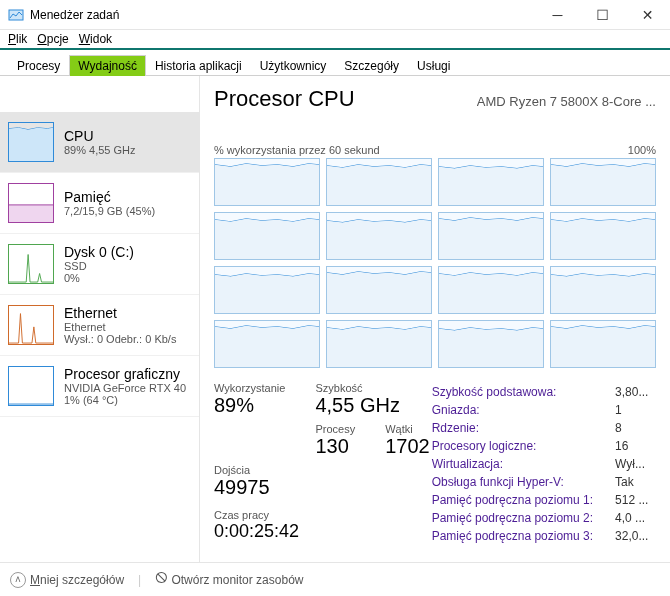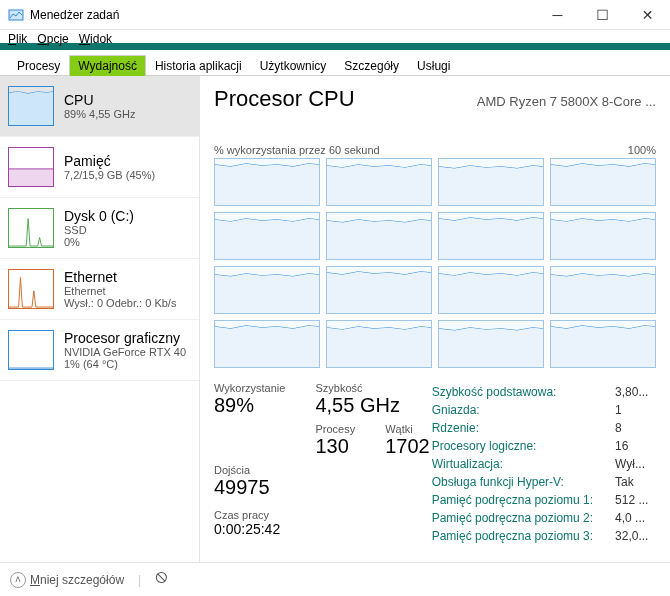--- a/index.html
+++ b/index.html
@@ -2,54 +2,54 @@
 <html><head>
 <meta charset="utf-8">
 <style>
 * { box-sizing: border-box; margin: 0; padding: 0; }
 body { font-family: "Segoe UI", Tahoma, sans-serif; font-size: 12px; background: #fff; width: 670px; height: 596px; overflow: hidden; color: #000; }
 .titlebar { height: 30px; display: flex; align-items: center; padding: 0 0 0 8px; border-bottom: 1px solid #e5e5e5; }
 .titlebar .icon { width: 16px; height: 16px; margin-right: 6px; }
 .titlebar .title { flex: 1; font-size: 12px; }
 .titlebar .controls { display: flex; }
 .titlebar .controls div { width: 45px; height: 30px; display: flex; align-items: center; justify-content: center; font-size: 14px; color: #333; }
-.menubar { height: 20px; padding: 2px 8px; display: flex; gap: 10px; border-bottom: 7px solid #0f766e; }
+.menubar { height: 20px; padding: 2px 8px; display: flex; gap: 10px; border-bottom: 2px solid #0f766e; }
 .menubar span { font-size: 12px; }
 .menubar span u { text-decoration: underline; }
 .tabs { display: flex; padding: 4px 8px 0 8px; border-bottom: 1px solid #d0d0d0; gap: 0; }
 .tab { padding: 3px 8px; font-size: 12px; border: 1px solid transparent; border-bottom: none; position: relative; top: 1px; }
 .tab.active { border-color: #d0d0d0; background: #84cc16; }
 .main { display: flex; height: 500px; }
 .sidebar { width: 200px; border-right: 1px solid #e5e5e5; overflow: hidden; }
 .side-item { display: flex; padding: 10px 8px; gap: 10px; border-bottom: 1px solid #f0f0f0; cursor: default; }
-.side-item.selected { background: #e5e5e5; }
+.side-item.selected { background: #e5e5e5; margin-top: 36px; }
 .side-chart { width: 46px; height: 40px; border: 1px solid; flex-shrink: 0; position: relative; overflow: hidden; }
 .side-chart svg { position: absolute; bottom: 0; left: 0; width: 100%; height: 100%; }
 .side-info { display: flex; flex-direction: column; justify-content: center; }
 .side-info .t { font-size: 14px; }
 .side-info .s { font-size: 11px; color: #555; }
 .content { flex: 1; padding: 10px 14px; overflow: hidden; }
 .header { display: flex; align-items: baseline; justify-content: space-between; margin-bottom: 8px; }
 .header h1 { font-size: 22px; font-weight: 400; }
 .header .model { font-size: 13px; color: #555; white-space: nowrap; overflow: hidden; text-overflow: ellipsis; max-width: 220px; }
 .graph-bar { display: flex; justify-content: space-between; font-size: 11px; color: #555; margin-bottom: 2px; margin-top: 32px; }
 .cores { display: grid; grid-template-columns: repeat(4, 1fr); gap: 6px; margin-bottom: 14px; }
 .core { height: 48px; border: 1px solid #9fc6e6; background: linear-gradient(#f5faff, #f5faff); position: relative; overflow: hidden; }
 .core svg { position: absolute; top: 0; left: 0; width: 100%; height: 100%; }
 .stats { display: flex; }
 .stats-left { display: grid; grid-template-columns: auto auto auto; column-gap: 30px; row-gap: 6px; align-content: start; }
 .stats-left .lbl { font-size: 11px; color: #555; }
 .stats-left .val { font-size: 20px; }
 .stats-left .group { display: flex; flex-direction: column; }
 .uptime { margin-top: 10px; }
 .uptime .lbl { font-size: 11px; color: #555; }
-.uptime .val { font-size: 14px; }
+.uptime .val { font-size: 18px; }
 .stats-right { font-size: 12px; color: #333; }
 .stats-right table td { padding: 1px 0; }
-.stats-right table td:first-child { color: #0f766e; padding-right: 20px; margin-top: 32px; }
+.stats-right table td:first-child { color: #4c1d95; padding-right: 20px; margin-top: 32px; }
 .footer { position: absolute; bottom: 0; left: 0; right: 0; height: 34px; border-top: 1px solid #e5e5e5; display: flex; align-items: center; padding: 0 10px; gap: 14px; background: #fff; }
 .footer .link { color: #555; font-size: 12px; display: flex; align-items: center; gap: 4px; }
 .circ-arrow { width: 16px; height: 16px; border: 1px solid #999; border-radius: 50%; display: inline-flex; align-items: center; justify-content: center; font-size: 10px; color: #666; }
 </style>
 </head>
 <body>
 
 <div class="titlebar">
   <span class="icon">
     <svg viewBox="0 0 16 16">
@@ -351,14 +351,15 @@
 </div>
 
 <div class="footer">
   <span class="link">
     <span class="circ-arrow">˄</span>
     <span><u>M</u>niej szczegółów</span>
   </span>
   <span style="color:#ccc">|</span>
   <span class="link">
     <span>🛇</span>
+    <span>Otwórz monitor zasobów</span>
   </span>
 </div>
 
 </body></html>

